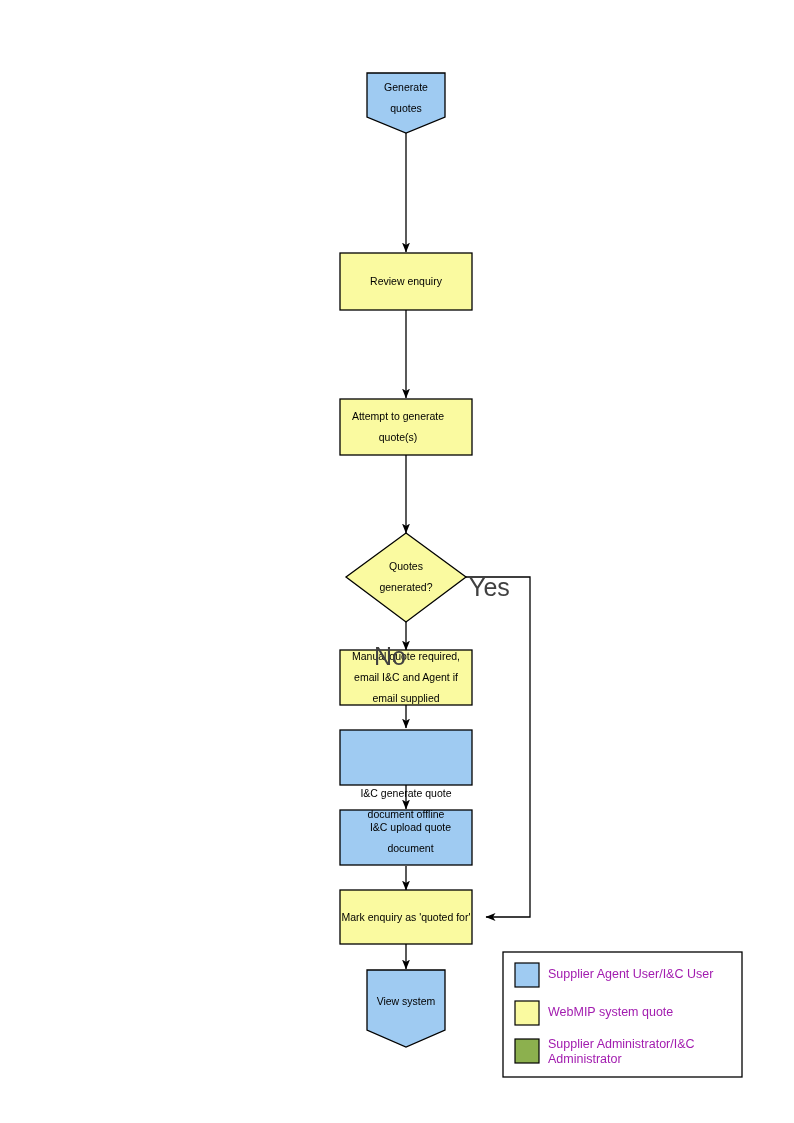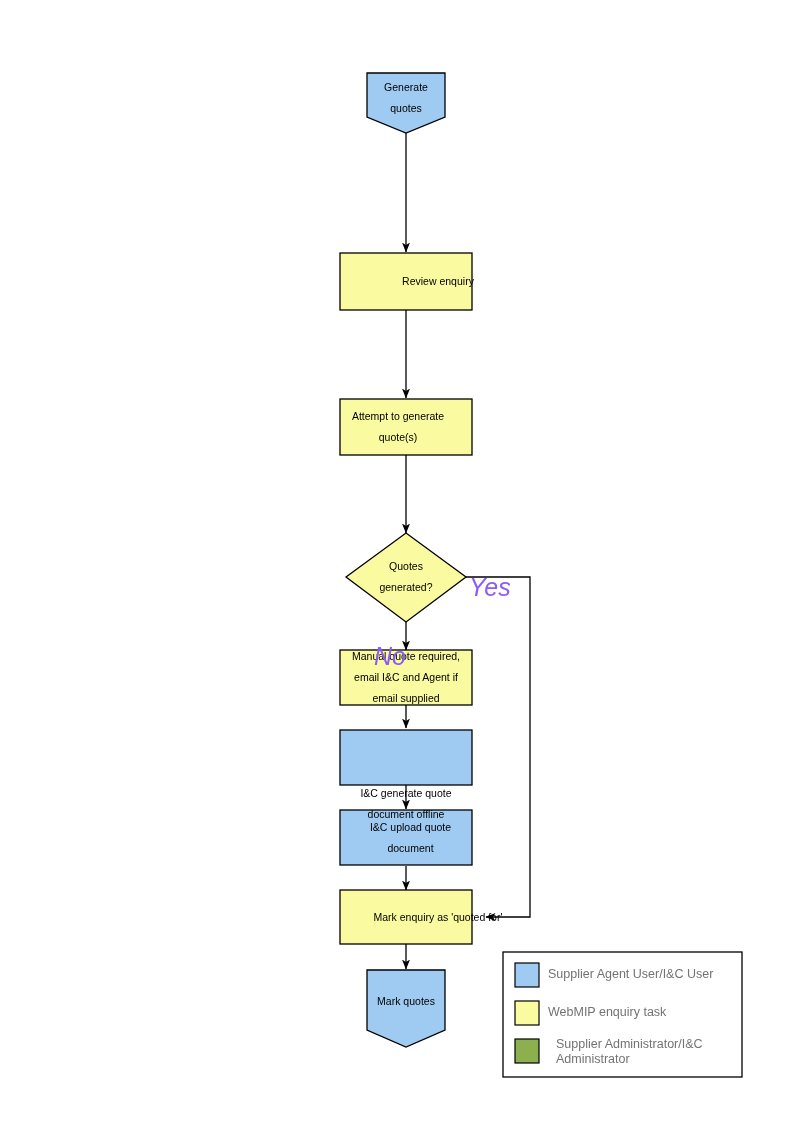--- a/index.html
+++ b/index.html
@@ -31,30 +31,29 @@
     font-size: 10.5px;
     line-height: 21px;
     color: #000000;
     pointer-events: none;
     white-space: pre-line;
   }
   .edge-label {
     position: absolute;
     font-family: "Liberation Sans", sans-serif;
     font-size: 25px;
-    color: #8b5cf6;
+    color: #404040;
     line-height: 25px;
-    font-style: italic;
   }
   .legend-text {
     position: absolute;
     font-family: "Liberation Sans", sans-serif;
     font-size: 12.5px;
     line-height: 15px;
-    color: #737373;
+    color: #a21caf;
     white-space: pre-line;
   }
 </style>
 </head>
 <body>
 
 <svg id="flow-canvas" viewBox="0 0 794 1123" xmlns="http://www.w3.org/2000/svg">
   <defs>
     <marker id="arrow" markerWidth="11" markerHeight="11" refX="9.5" refY="4" orient="auto" markerUnits="userSpaceOnUse">
       <path d="M0,0 L10,4 L0,8 L2.6,4 z" fill="#000000"></path>
@@ -99,44 +98,44 @@
 
   <rect x="503" y="952" width="239" height="125" fill="#FFFFFF" stroke="#000000" stroke-width="1.3"></rect>
   <rect x="515" y="963" width="24" height="24" fill="#9FCBF2" stroke="#000000" stroke-width="1.2"></rect>
   <rect x="515" y="1001" width="24" height="24" fill="#FAFAA0" stroke="#000000" stroke-width="1.2"></rect>
   <rect x="515" y="1039" width="24" height="24" fill="#8CB04E" stroke="#000000" stroke-width="1.2"></rect>
 </svg>
 
 <div class="node-label" style="left:367px; top:78px; width:78px; height:40px;">Generate
 quotes</div>
 
-<div class="node-label" style="left:340px; top:253px; width:132px; height:57px;padding-left:32px;">Review enquiry</div>
+<div class="node-label" style="left:340px; top:253px; width:132px; height:57px;">Review enquiry</div>
 
 <div class="node-label" style="left:340px; top:399px; width:116px; height:56px;border-radius:15px;">Attempt to generate
 quote(s)</div>
 
 <div class="node-label" style="left:356px; top:555px; width:100px; height:44px;">Quotes
 generated?</div>
 
 <div class="node-label" style="left:340px; top:650px; width:132px; height:55px;">Manual quote required,
 email I&amp;C and Agent if
 email supplied</div>
 
 <div class="node-label" style="left:340px; top:730px; width:132px; height:55px;margin-top:46px;">I&amp;C generate quote
 document offline</div>
 
 <div class="node-label" style="left:340px; top:810px; width:141px; height:55px;">I&amp;C upload quote
 document</div>
 
-<div class="node-label" style="left:340px; top:890px; width:132px; height:54px;padding-left:32px;">Mark enquiry as 'quoted for'</div>
+<div class="node-label" style="left:340px; top:890px; width:132px; height:54px;">Mark enquiry as 'quoted for'</div>
 
-<div class="node-label" style="left:367px; top:975px; width:78px; height:52px;">Mark quotes</div>
+<div class="node-label" style="left:367px; top:975px; width:78px; height:52px;">View system</div>
 
 <div class="edge-label" style="left:469px; top:575px;">Yes</div>
 
 <div class="edge-label" style="left:374px; top:644px;">No</div>
 
 <div class="legend-text" style="left:548px; top:967px; width:186px;">Supplier Agent User/I&amp;C User</div>
 
-<div class="legend-text" style="left:548px; top:1005px; width:186px;">WebMIP enquiry task</div>
+<div class="legend-text" style="left:548px; top:1005px; width:186px;">WebMIP system quote</div>
 
-<div class="legend-text" style="left:548px; top:1037px; width:190px;margin-left:8px;">Supplier Administrator/I&amp;C
+<div class="legend-text" style="left:548px; top:1037px; width:190px;">Supplier Administrator/I&amp;C
 Administrator</div>
 
 </body></html>

